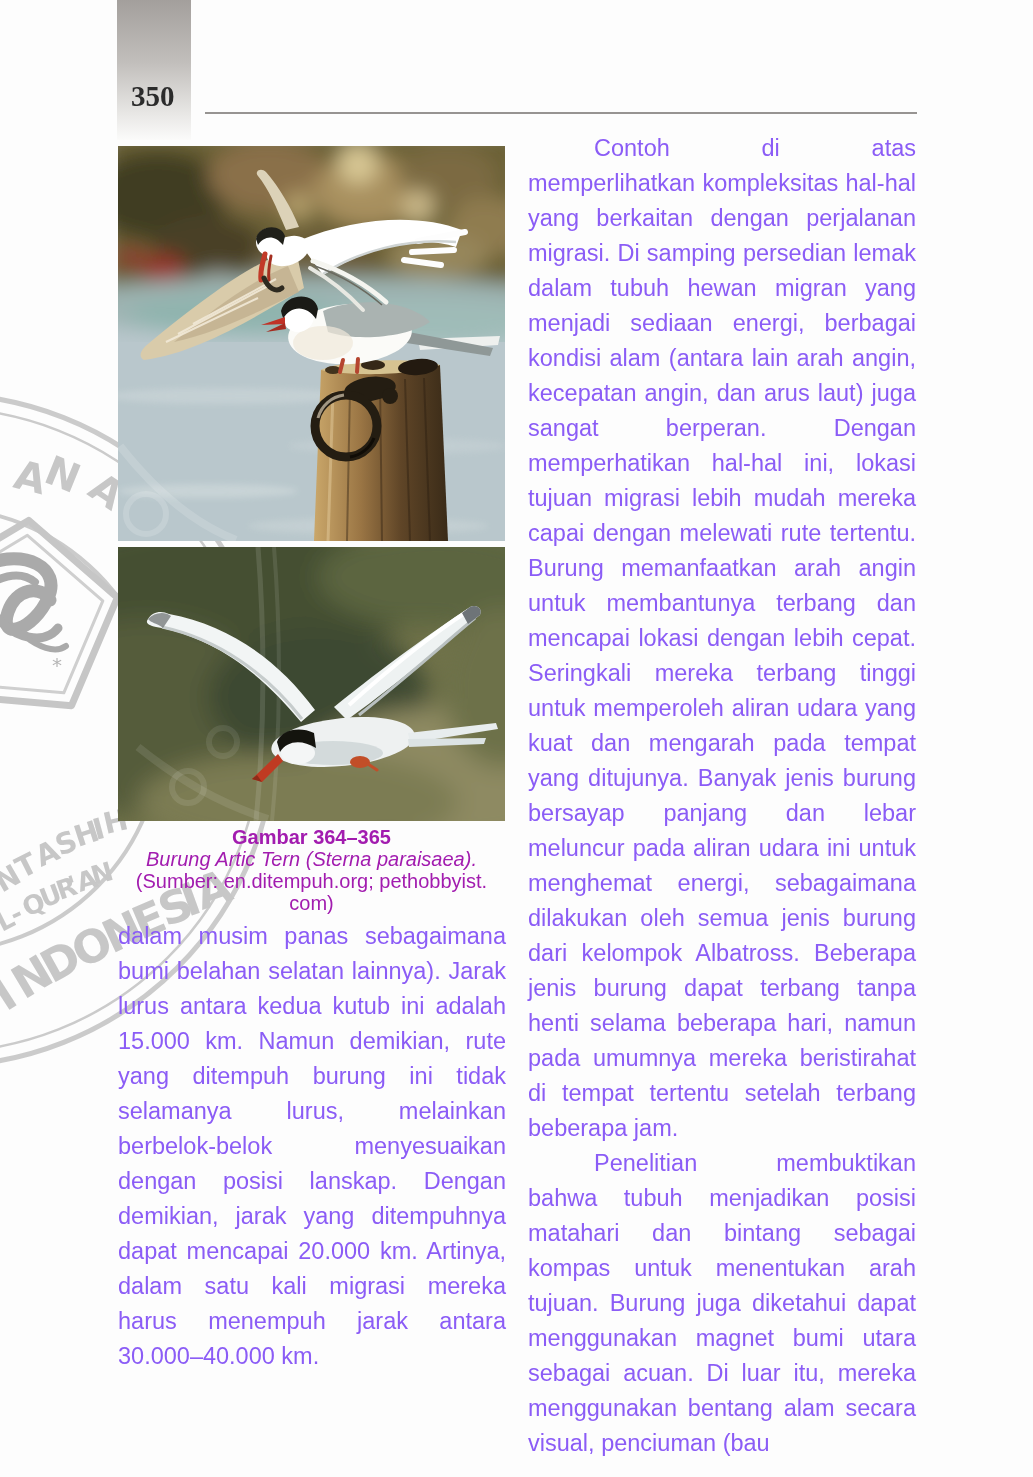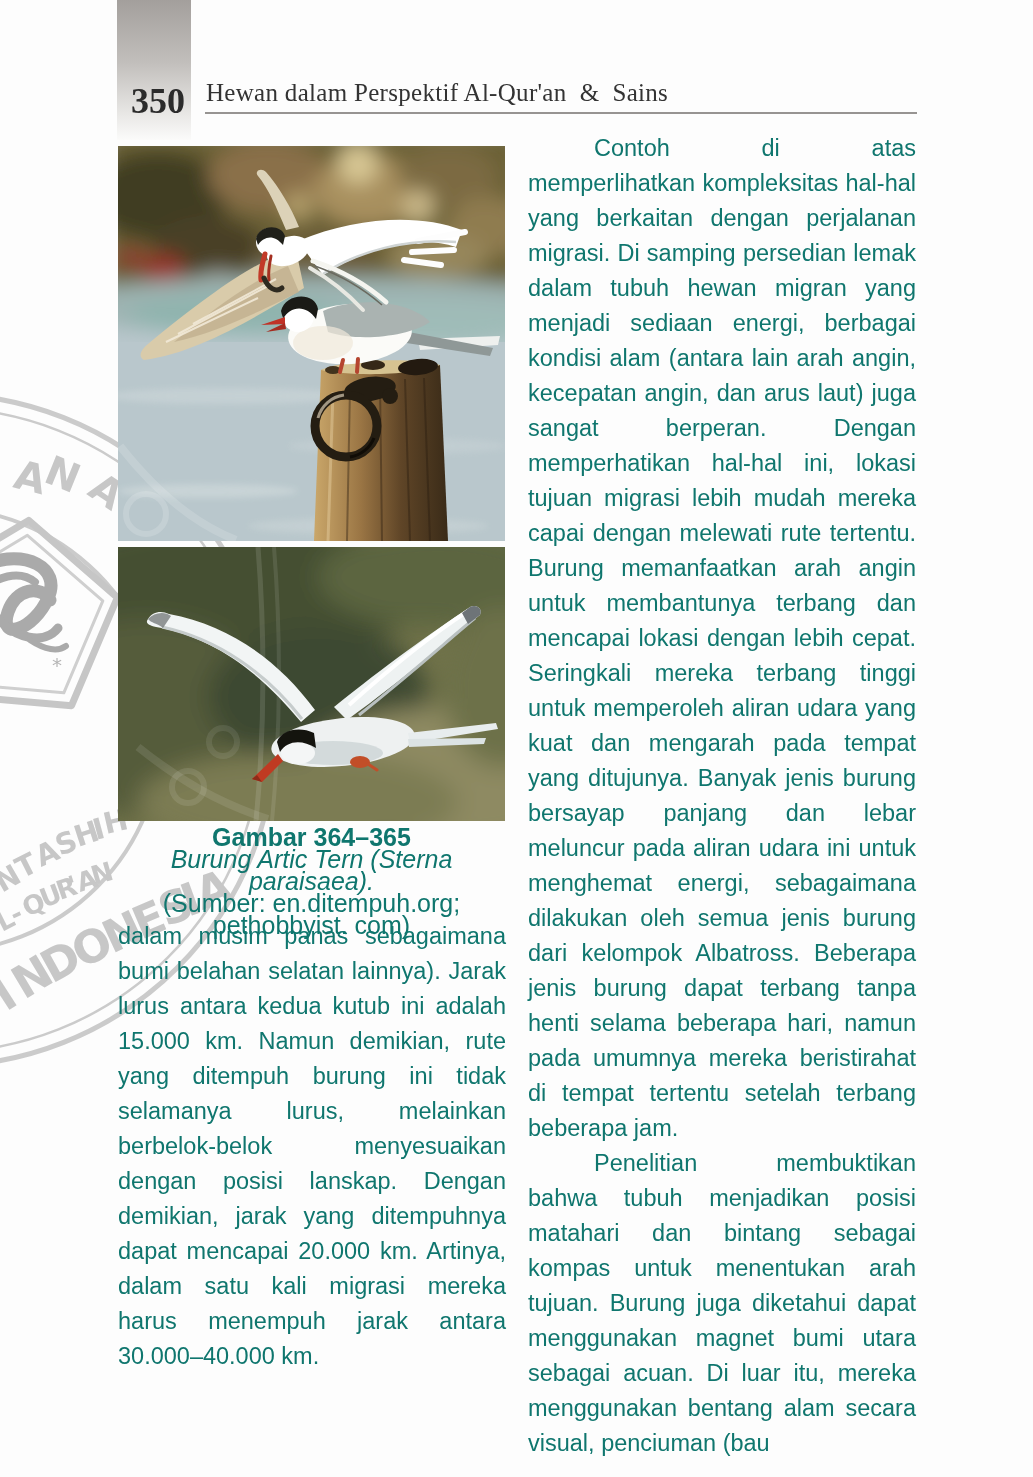--- a/index.html
+++ b/index.html
@@ -5,38 +5,38 @@
   html,body{margin:0;padding:0;background:#e8e8e8;}
   .page{
     position:relative;width:1033px;height:1477px;background:#fdfdfd;
     overflow:hidden;font-family:"Liberation Sans",sans-serif;color:#3e3e3e;
     margin:0 auto;
   }
   
   .grad-bar{position:absolute;left:117px;top:0;width:74px;height:140px;z-index:2;
     background:linear-gradient(180deg,#a39f9c 0%,#c2bfbc 45%,#e9e8e6 82%,#fbfbfa 100%);}
   .page-num{position:absolute;left:131px;top:80px;z-index:3;
-    font-family:"Liberation Serif",serif;font-size:36px;font-weight:600;color:#2b2b2b;}
+    font-family:"Liberation Serif",serif;font-size:29px;font-weight:600;color:#2b2b2b;}
   .header-title{position:absolute;left:206px;top:79px;z-index:3;
     font-family:"Liberation Serif",serif;font-size:25px;color:#333;letter-spacing:.3px;}
   .header-rule{position:absolute;left:205px;top:112px;width:712px;height:2px;
     background:#979492;z-index:3;}
   
   .watermark{position:absolute;left:0;top:0;width:1033px;height:1477px;z-index:1;pointer-events:none;}
   .wm-letter{font-family:"DejaVu Sans",sans-serif;font-weight:bold;fill:#c7c7c7;}
   
   .fig1{position:absolute;left:118px;top:146px;width:387px;height:395px;z-index:2;}
   .fig2{position:absolute;left:118px;top:547px;width:387px;height:274px;z-index:2;}
   .caption{position:absolute;left:118px;top:826px;width:387px;z-index:2;
-    text-align:center;font-size:25px;line-height:22px;color:#0f766e;}
+    text-align:center;font-size:20px;line-height:22px;color:#a21caf;}
   .caption .cap-title{font-weight:bold;}
   .caption .cap-species{font-style:italic;}
   
   .col{position:absolute;width:388px;z-index:2;font-size:23.5px;line-height:35px;
-    text-align:justify;color:#0f766e;}
+    text-align:justify;color:#8b5cf6;}
   .col p{margin:0;}
   .col-left{left:118px;top:919px;}
   .col-right{left:528px;top:131px;}
   .indent{text-indent:66px;}
 </style>
 </head>
 <body>
 
 <div class="page">
 
@@ -92,21 +92,20 @@
       <text class="wm-letter" font-size="45" transform="translate(112,954) rotate(-25)">N</text>
       <text class="wm-letter" font-size="45" transform="translate(141,940) rotate(-23)">E</text>
       <text class="wm-letter" font-size="45" transform="translate(166,927) rotate(-21)">S</text>
       <text class="wm-letter" font-size="45" transform="translate(188,917) rotate(-20)">I</text>
       <text class="wm-letter" font-size="45" transform="translate(202,910) rotate(-19)">A</text>
     </g>
   </svg>
 
   <div class="grad-bar"></div>
   <div class="page-num">350</div>
-  <div class="header-title">Hewan dalam Perspektif Al-Qur'an&nbsp; &amp;&nbsp; Sains</div>
   <div class="header-rule"></div>
 
   <svg class="fig1" viewBox="0 0 387 395" xmlns="http://www.w3.org/2000/svg">
     <defs>
       <filter id="b10" x="-40%" y="-40%" width="180%" height="180%">
           <feGaussianBlur stdDeviation="10"></feGaussianBlur>
         </filter>
       <filter id="b5" x="-40%" y="-40%" width="180%" height="180%">
           <feGaussianBlur stdDeviation="5"></feGaussianBlur>
         </filter>

